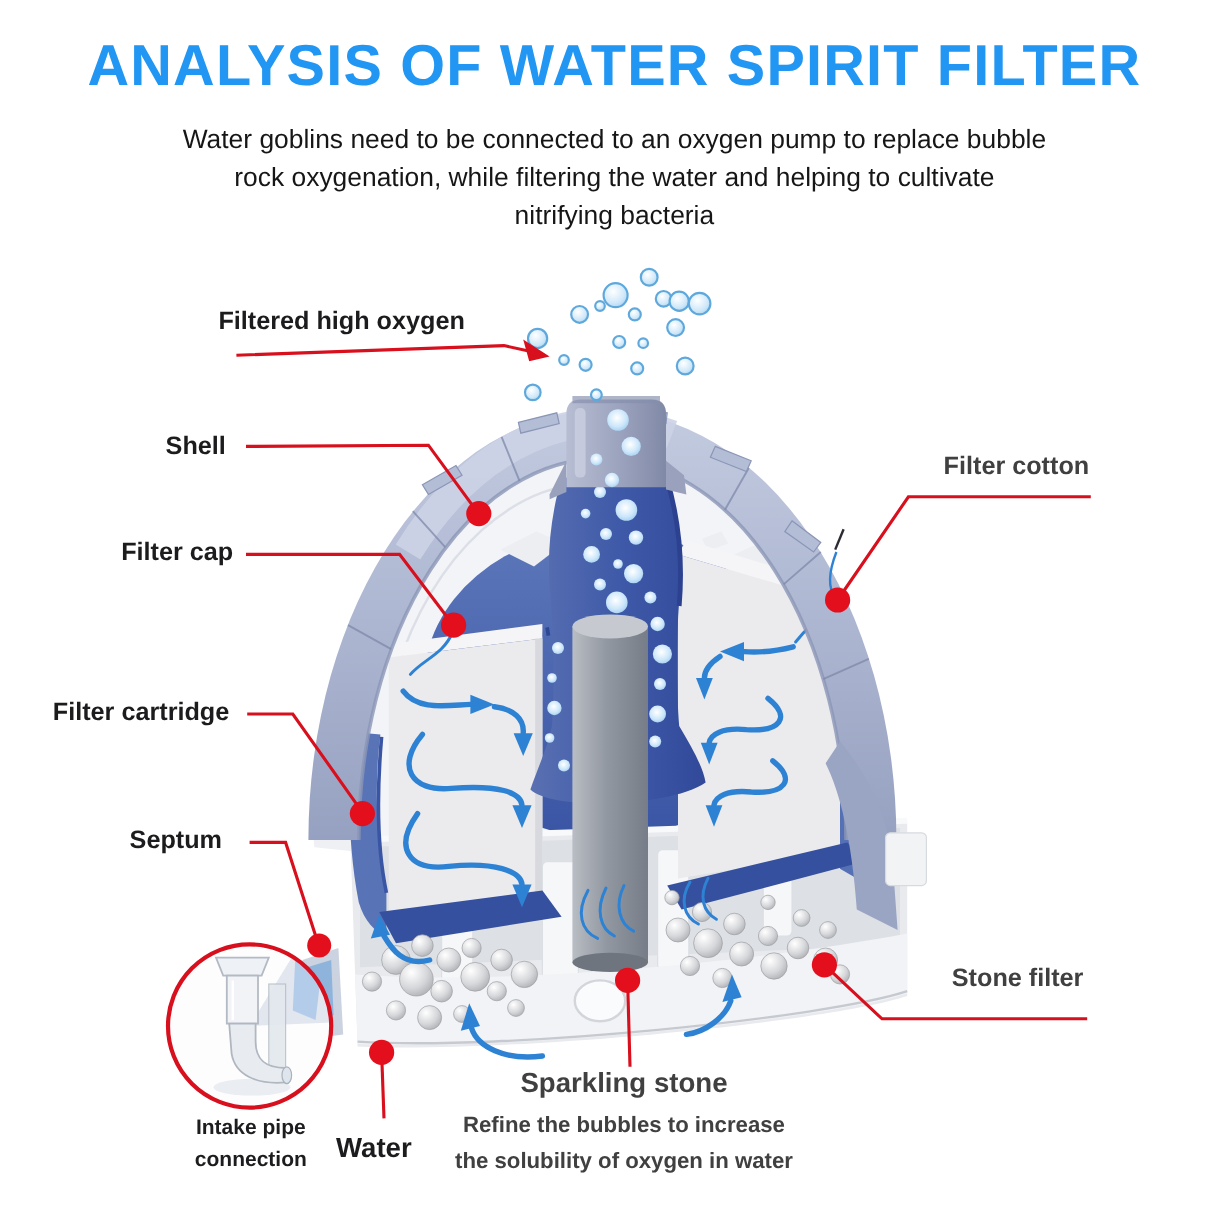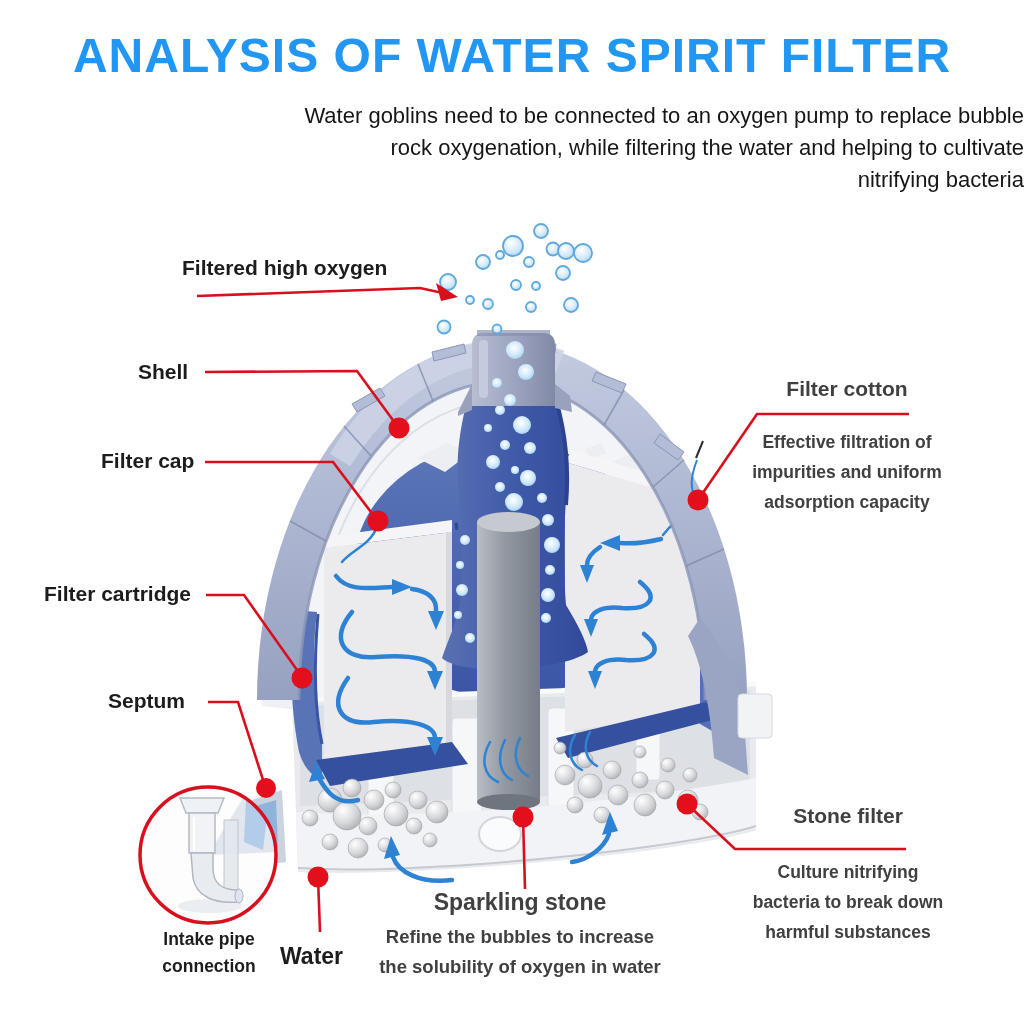--- a/index.html
+++ b/index.html
@@ -5,21 +5,21 @@
   html,body{margin:0;padding:0;background:#ffffff;}
   .stage{
     position:relative;width:1024px;height:1024px;background:#ffffff;overflow:hidden;
     font-family:"Liberation Sans",sans-serif;color:#1d1d1f;
   }
   .page-title{
     position:absolute;left:0;top:28px;width:1024px;margin:0;text-align:center;
     font-size:48px;font-weight:700;letter-spacing:1px;color:#2196f3;white-space:nowrap;
   }
   .subtitle{
-    position:absolute;left:0;top:100px;width:1024px;text-align:right;
+    position:absolute;left:0;top:100px;width:1024px;text-align:center;
     font-size:22px;font-weight:400;color:#161616;line-height:32px;
   }
   .subtitle span{display:block;}
   svg.diagram{position:absolute;left:0;top:0;}
   .lbl{position:absolute;font-weight:700;color:#1c1c1e;white-space:nowrap;}
   .lbl-21{font-size:21px;text-align:center;}
   .lbl-23{font-size:23px;}
   .lbl-block{position:absolute;text-align:center;color:#404040;}
   .lbl-block .head{font-size:21px;font-weight:700;line-height:26px;}
   .lbl-block .head-lg{font-size:23px;font-weight:700;line-height:28px;}
@@ -369,29 +369,19 @@
   <div class="lbl-block" style="left:368px;top:888px;width:304px;">
     <div class="head-lg">Sparkling stone</div>
     <div class="desc desc-lg" style="margin-top:6px;">
       <span>Refine the bubbles to increase</span>
       <span>the solubility of oxygen in water</span>
     </div>
   </div>
 
   <div class="lbl-block" style="left:742px;top:376px;width:210px;">
     <div class="head">Filter cotton</div>
-    <div class="desc" style="margin-top:25px;">
-      <span>Effective filtration of</span>
-      <span>impurities and uniform</span>
-      <span>adsorption capacity</span>
-    </div>
   </div>
 
   <div class="lbl-block" style="left:742px;top:803px;width:212px;">
     <div class="head">Stone filter</div>
-    <div class="desc" style="margin-top:28px;">
-      <span>Culture nitrifying</span>
-      <span>bacteria to break down</span>
-      <span>harmful substances</span>
-    </div>
   </div>
 
 </div>
 
 </body></html>

